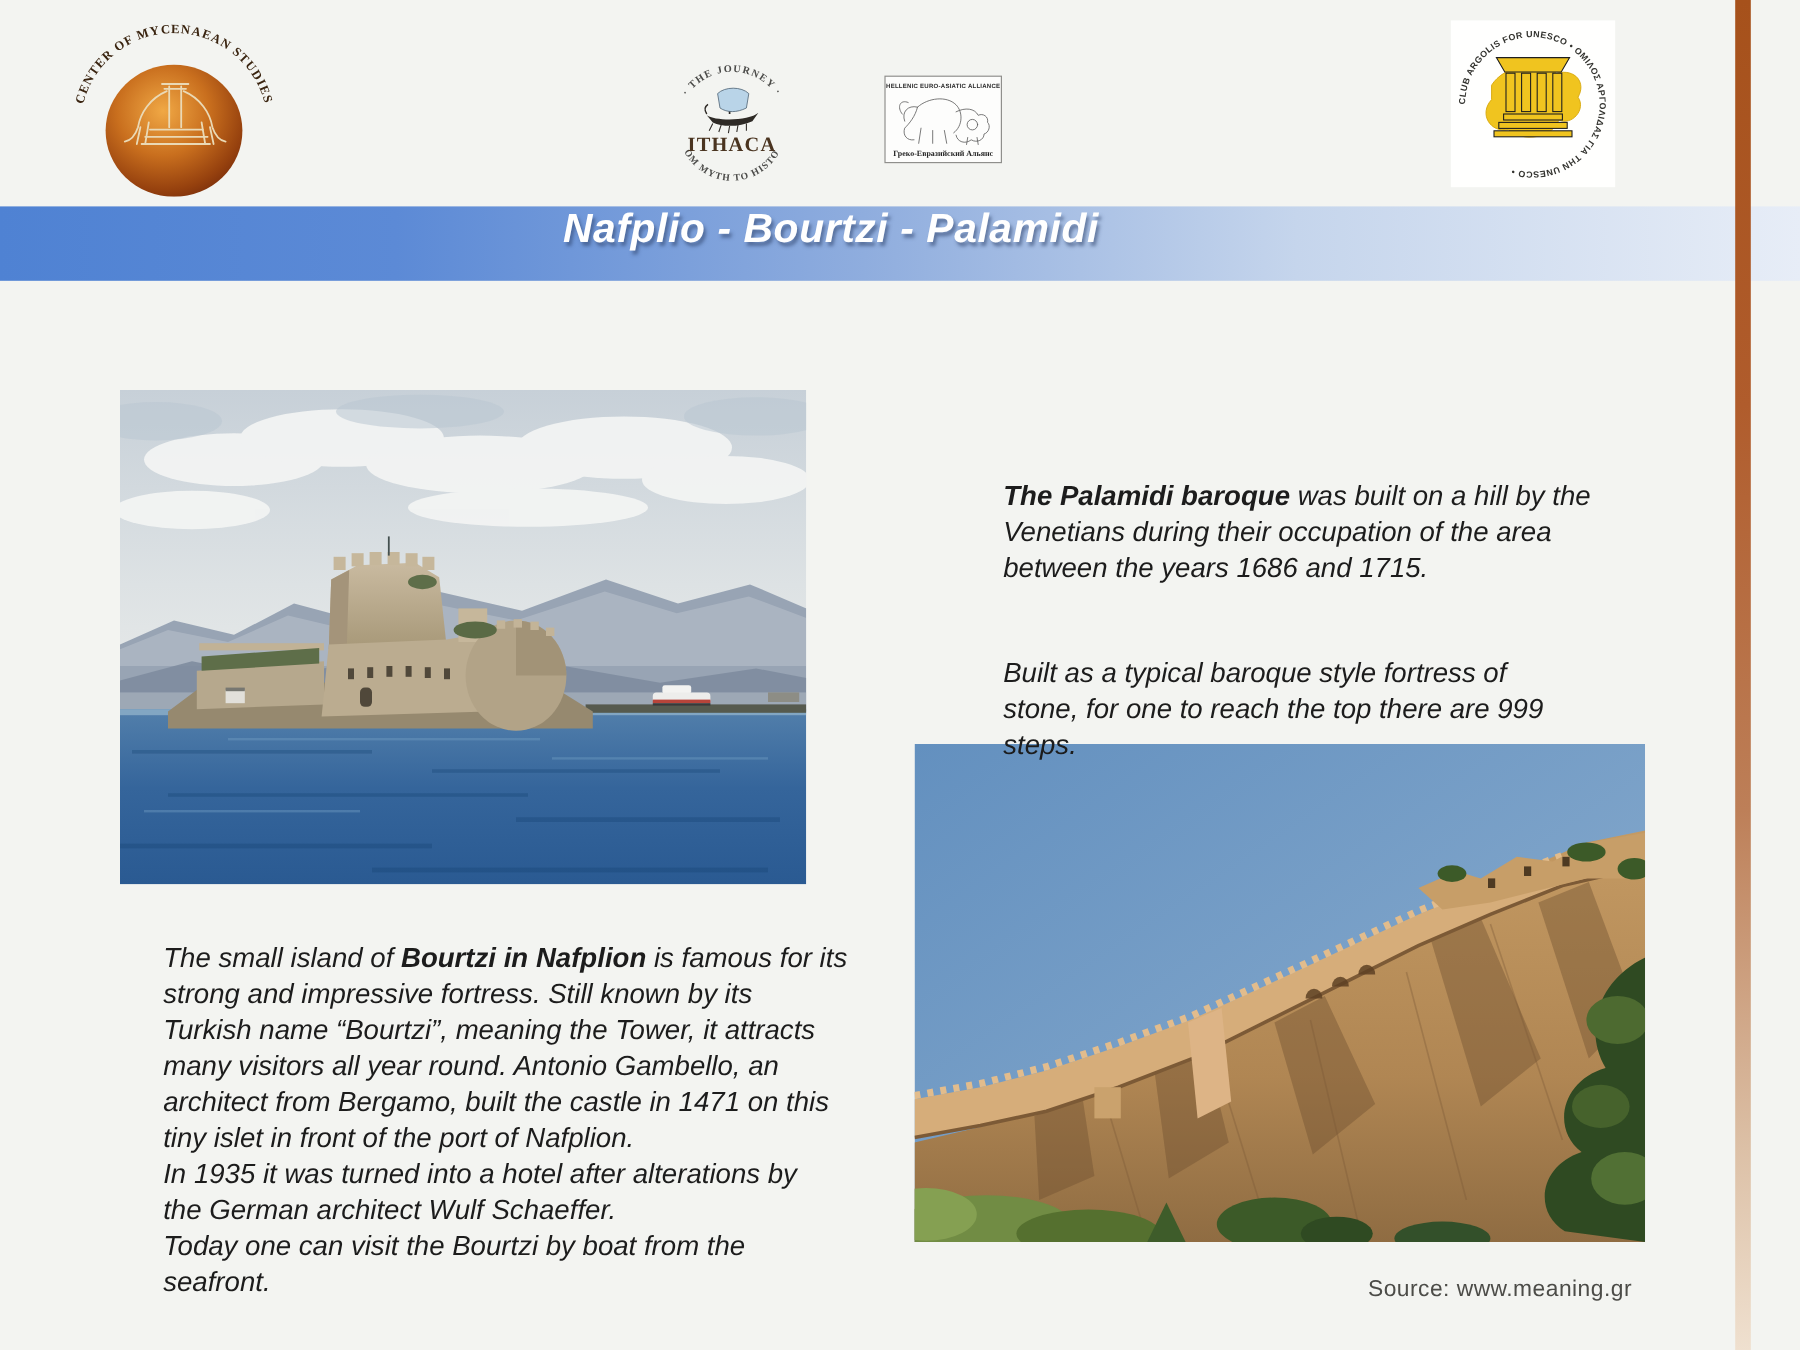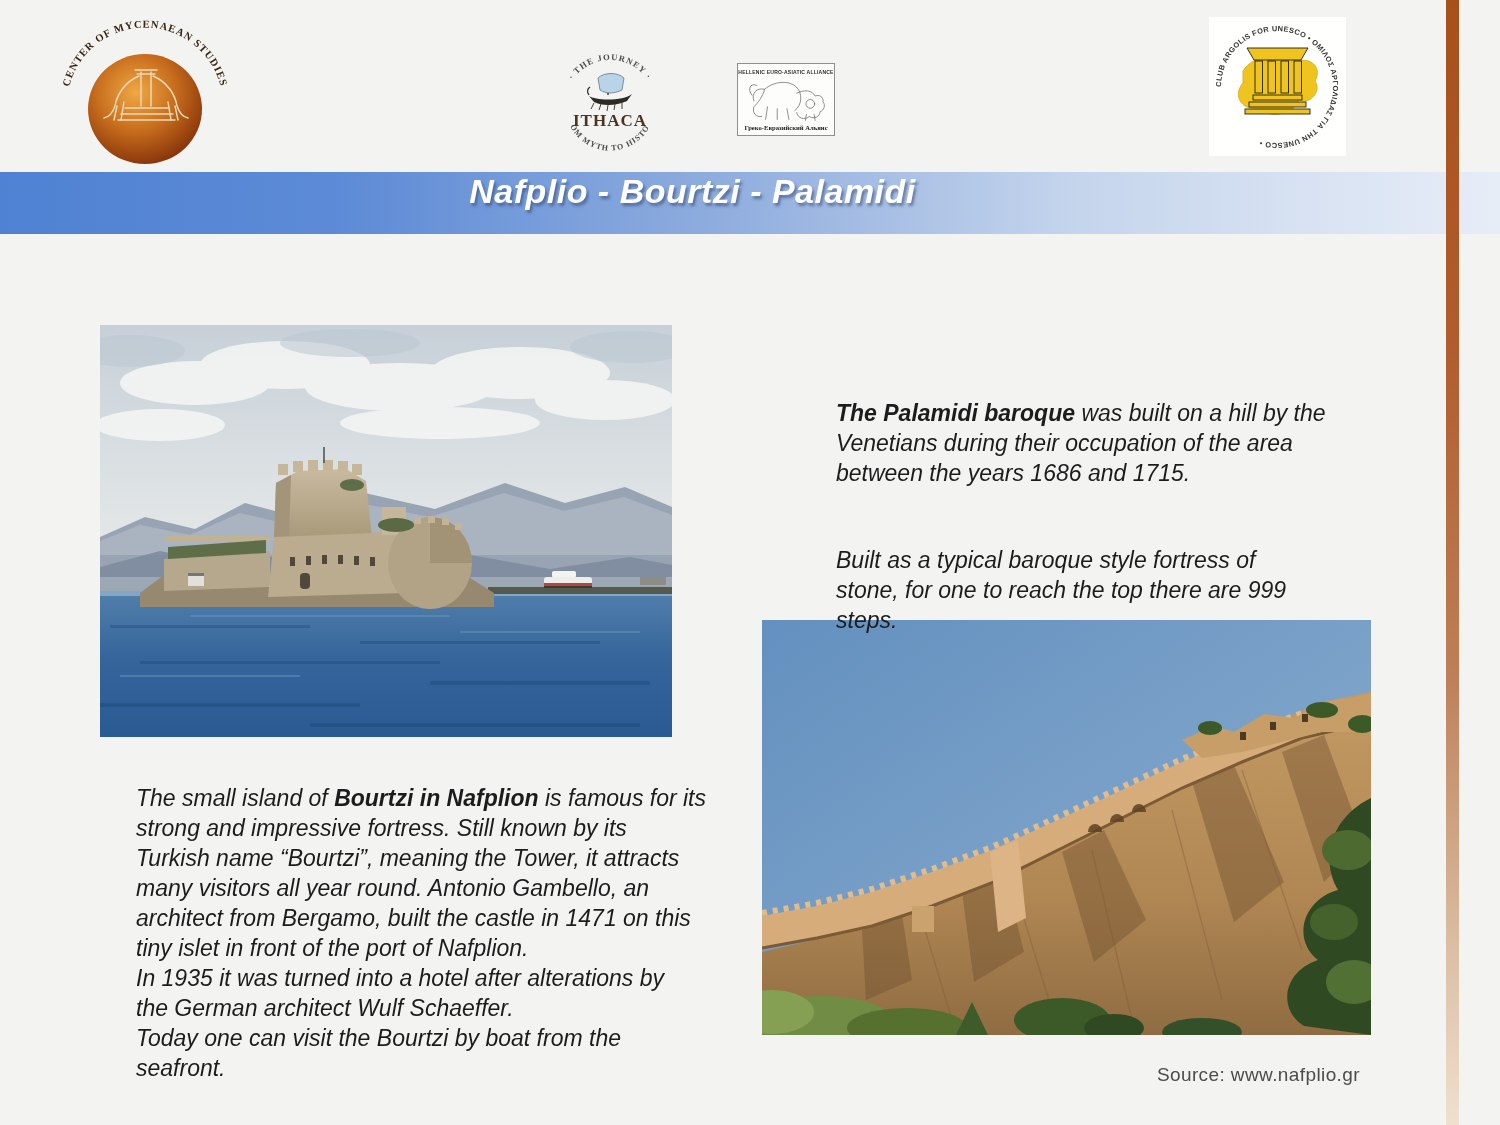--- a/index.html
+++ b/index.html
@@ -350,15 +350,15 @@
 strong and impressive fortress. Still known by its
 Turkish name “Bourtzi”, meaning the Tower, it attracts
 many visitors all year round. Antonio Gambello, an
 architect from Bergamo, built the castle in 1471 on this
 tiny islet in front of the port of Nafplion.
 In 1935 it was turned into a hotel after alterations by
 the German architect Wulf Schaeffer.
 Today one can visit the Bourtzi by boat from the
 seafront.</span></div>
 
-  <div class="source">Source: www.nafplio.gr</div>
+  <div class="source">Source: www.meaning.gr</div>
 
 </div>
 
 </body></html>

